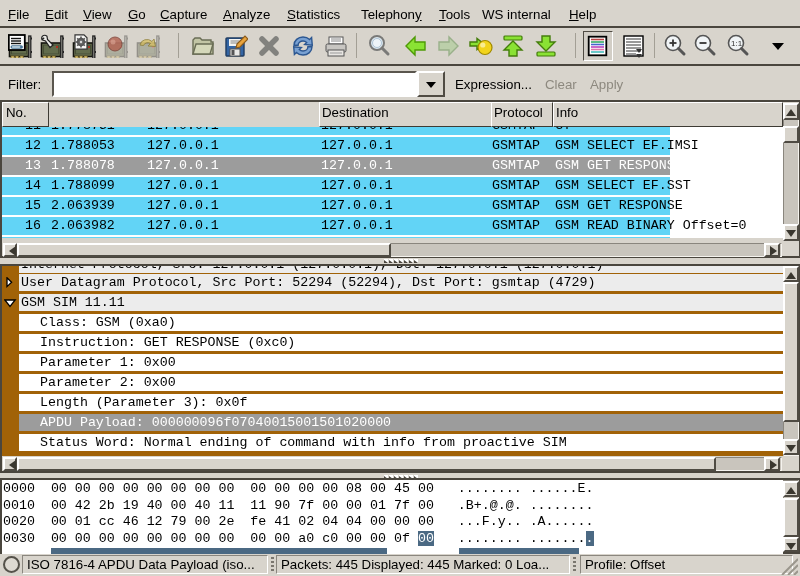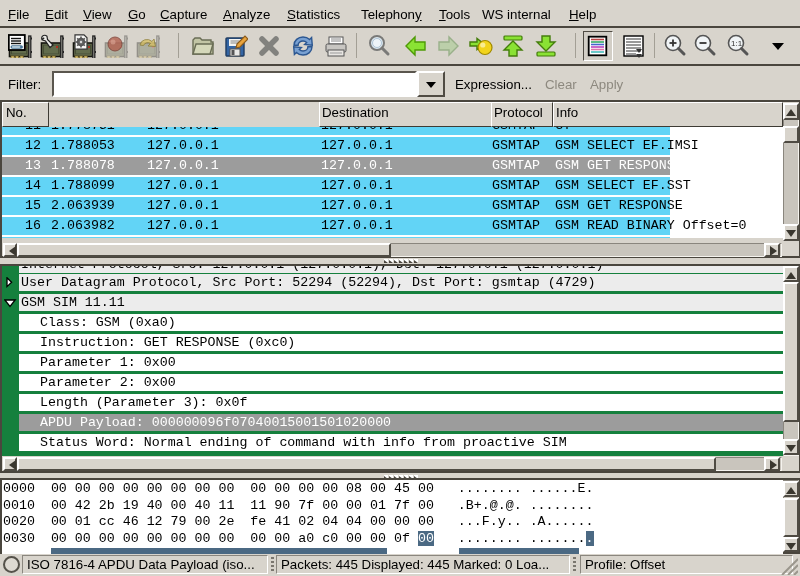--- a/index.html
+++ b/index.html
@@ -332,21 +332,21 @@
       <rect width="4" height="4" fill="#fff"></rect>
       <path d="M0 4 L4 4 L0 1 Z" fill="#4a463e"></path>
     </g>
 <g transform="translate(30,0)">
       <rect width="4" height="4" fill="#fff"></rect>
       <path d="M0 4 L4 4 L0 1 Z" fill="#4a463e"></path>
     </g>
 </svg>
 
 <div class="abs" style="left:0;top:264px;width:800px;height:209px;background:#d8d4cc;border-left:2px solid #4a463e;border-right:1px solid #4a463e;border-top:2px solid #4a463e;border-bottom:2px solid #4a463e">
-  <div class="abs mono" style="left:0;top:0;width:781px;height:190px;overflow:hidden;background:#15803d">
+  <div class="abs mono" style="left:0;top:0;width:781px;height:190px;overflow:hidden;background:#a16207">
     <div id="detail"><div class="drow" style="top:-10.5px"><div style="position:absolute;left:16.5px;top:0;width:766px;height:17px;background:#ececec"></div><div style="position:absolute;left:19px;color:#000">Internet Protocol, Src: 127.0.0.1 (127.0.0.1), Dst: 127.0.0.1 (127.0.0.1)</div></div><div class="drow" style="top:8px"><div style="position:absolute;left:16.5px;top:0;width:766px;height:17px;background:#ececec"></div><svg style="position:absolute;left:4px;top:3px" width="8" height="12">
             <polygon points="1,0.8 5.6,5.2 1,9.6" fill="#fff" stroke="#000" stroke-width="1.3"></polygon>
           </svg><div style="position:absolute;left:19px;color:#000">User Datagram Protocol, Src Port: 52294 (52294), Dst Port: gsmtap (4729)</div></div><div class="drow" style="top:28px"><div style="position:absolute;left:16.5px;top:0;width:766px;height:17px;background:#ececec"></div><svg style="position:absolute;left:2px;top:5px" width="13" height="10">
             <polygon points="0.8,1 11.2,1 6,7.5" fill="#fff" stroke="#000" stroke-width="1.3"></polygon>
           </svg><div style="position:absolute;left:19px;color:#000">GSM SIM 11.11</div></div><div class="drow" style="top:48px"><div style="position:absolute;left:16.5px;top:0;width:766px;height:17px;background:#fff"></div><div style="position:absolute;left:38px;color:#000">Class: GSM (0xa0)</div></div><div class="drow" style="top:68px"><div style="position:absolute;left:16.5px;top:0;width:766px;height:17px;background:#fff"></div><div style="position:absolute;left:38px;color:#000">Instruction: GET RESPONSE (0xc0)</div></div><div class="drow" style="top:88px"><div style="position:absolute;left:16.5px;top:0;width:766px;height:17px;background:#fff"></div><div style="position:absolute;left:38px;color:#000">Parameter 1: 0x00</div></div><div class="drow" style="top:108px"><div style="position:absolute;left:16.5px;top:0;width:766px;height:17px;background:#fff"></div><div style="position:absolute;left:38px;color:#000">Parameter 2: 0x00</div></div><div class="drow" style="top:128px"><div style="position:absolute;left:16.5px;top:0;width:766px;height:17px;background:#fff"></div><div style="position:absolute;left:38px;color:#000">Length (Parameter 3): 0x0f</div></div><div class="drow" style="top:148px"><div style="position:absolute;left:16.5px;top:0;width:766px;height:17px;background:#9c9c9c"></div><div style="position:absolute;left:38px;color:#fff">APDU Payload: 000000096f07040015001501020000</div></div><div class="drow" style="top:168px"><div style="position:absolute;left:16.5px;top:0;width:766px;height:17px;background:#fff"></div><div style="position:absolute;left:38px;color:#000">Status Word: Normal ending of command with info from proactive SIM</div></div></div>
   </div>
 
   <div class="sbtrack" style="left:1px;top:191px;width:779px;height:14px"></div>
   <div class="sbbtn" style="left:1px;top:191px;width:14px;height:14px">
       <span class="arrL"></span>

